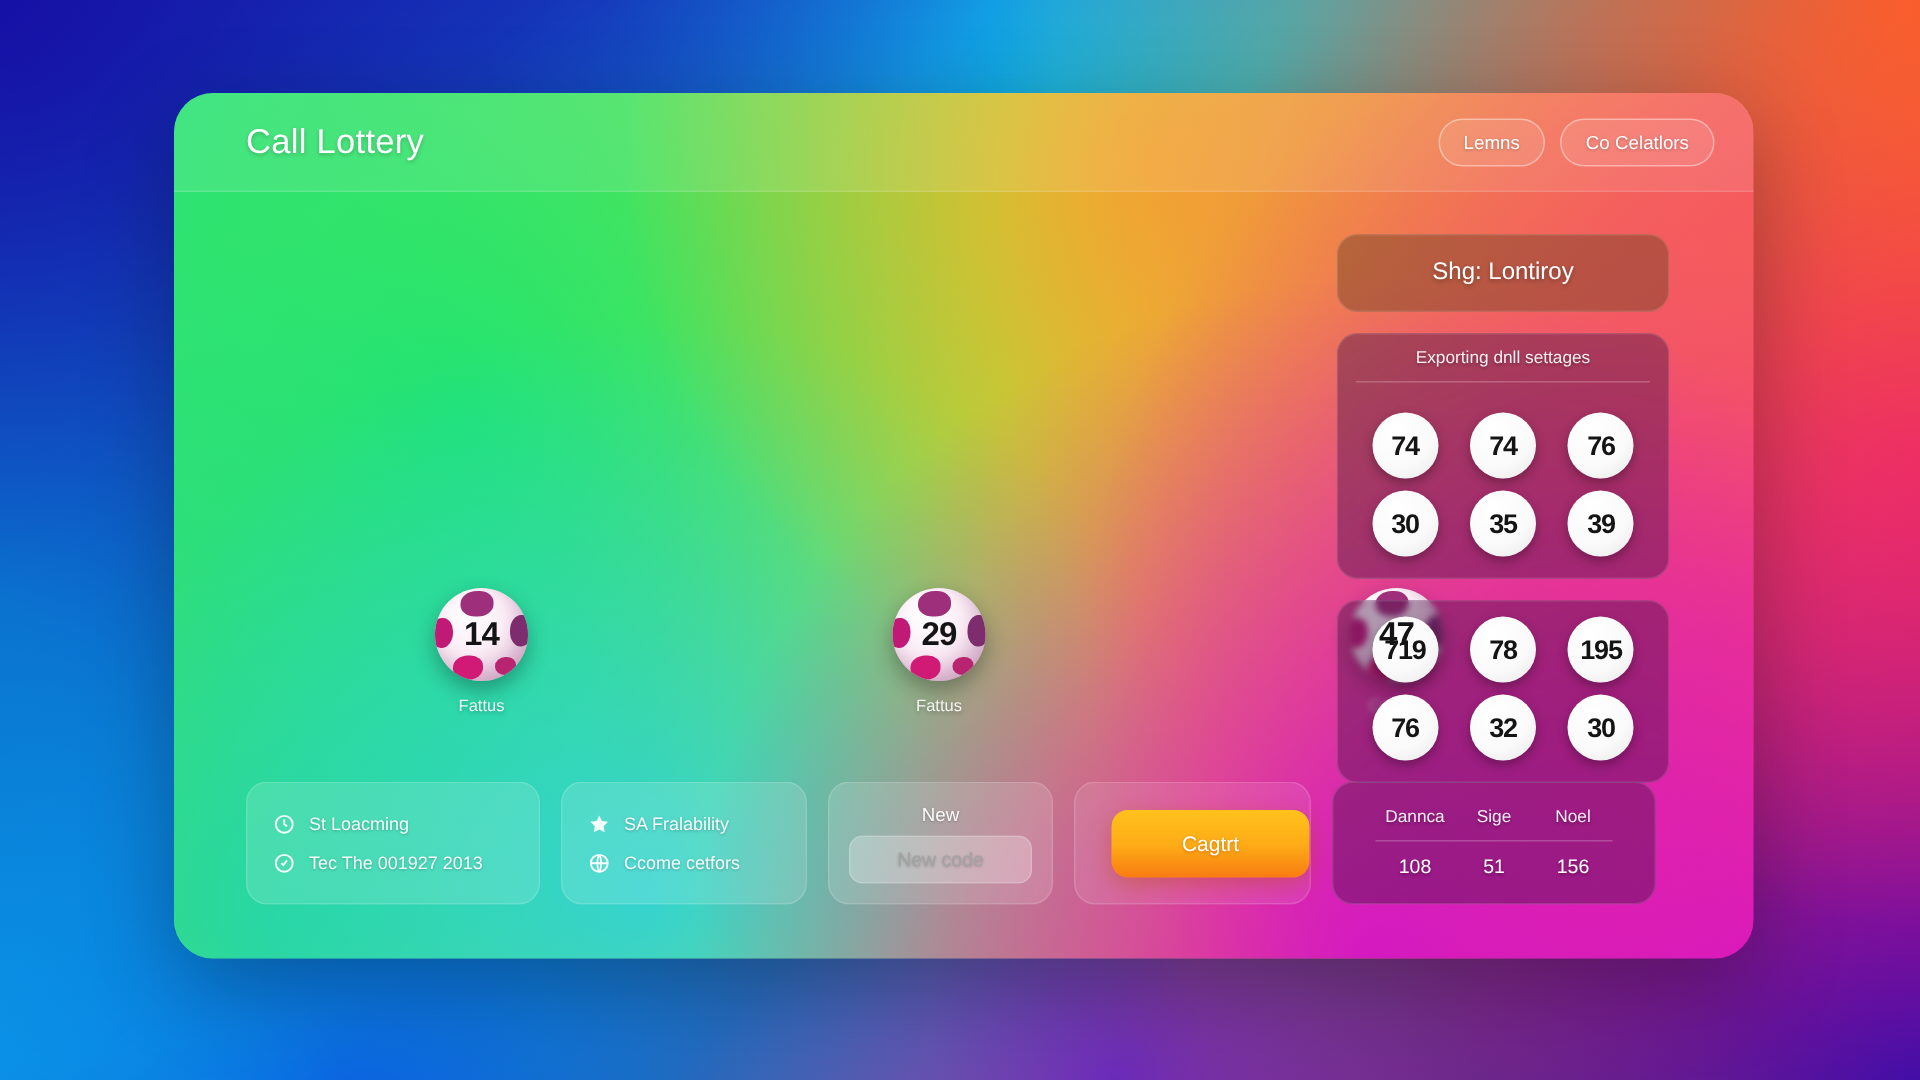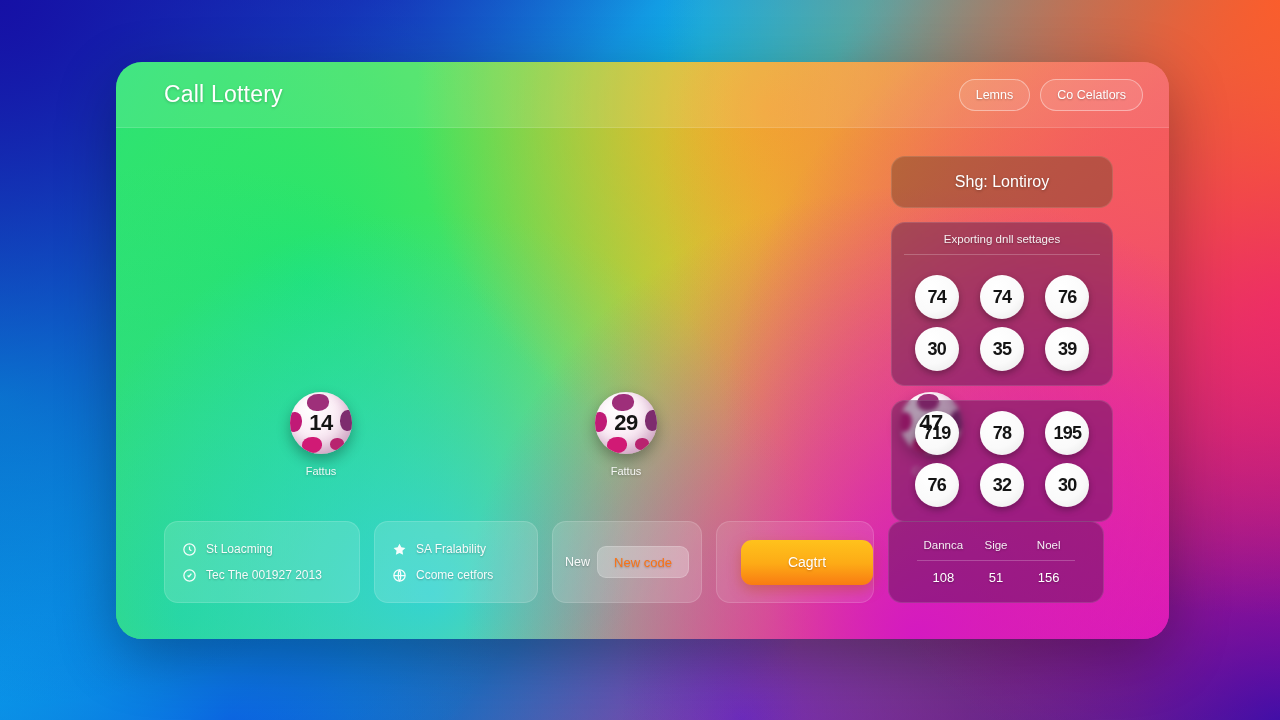--- a/index.html
+++ b/index.html
@@ -262,37 +262,38 @@
     opacity: 0.95;
   }
   .ico svg { width: 15px; height: 15px; display: block; }
 
   #new-card {
     width: 150px;
     background: rgba(255,255,255,0.14);
     border-radius: 14px;
     border: 1px solid rgba(255,255,255,0.14);
     display: flex;
+    flex-direction: column;
     align-items: center;
     justify-content: center;
     gap: 7px;
     padding: 10px 12px;
   }
   #new-label {
     font-size: 12.5px;
     color: rgba(255,255,255,0.95);
     text-shadow: 0 1px 2px rgba(0,0,0,0.25);
   }
   #new-code-btn {
     width: 122px;
     height: 32px;
     border-radius: 9px;
     background: rgba(255,255,255,0.26);
     border: 1px solid rgba(255,255,255,0.18);
-    color: #f97316;
+    color: #a3a3a3;
     font-size: 13px;
     display: flex; align-items: center; justify-content: center;
     text-shadow: 0 1px 2px rgba(0,0,0,0.25);
   }
 
   #cta-card {
     width: 158px;
     border-radius: 14px;
     background: rgba(255,255,255,0.10);
     border: 1px solid rgba(255,255,255,0.14);

